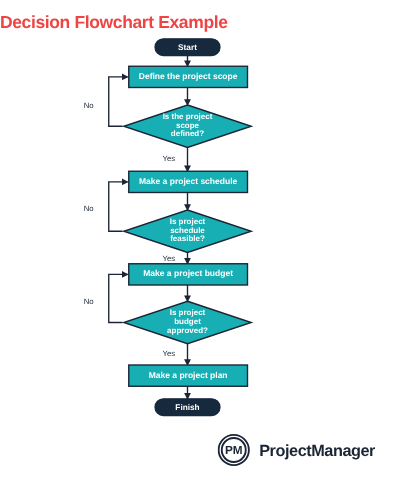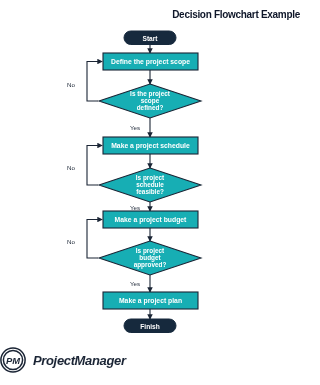--- a/index.html
+++ b/index.html
@@ -13,25 +13,25 @@
     font-family: "Liberation Sans", sans-serif;
     overflow: hidden;
     position: relative;
   }
 
   #page-title {
     position: absolute;
     left: 0;
     top: 9px;
     width: 300px;
-    text-align: right;
-    font-size: 10px;
+    text-align: left;
+    font-size: 14px;
     font-weight: bold;
     letter-spacing: -0.3px;
-    color: #0f172a;
+    color: #ef4444;
     font-family: "Liberation Sans", sans-serif;
   }
 
   #flow-canvas {
     position: absolute;
     left: 0;
     top: 0;
     width: 300px;
     height: 385px;
   }
@@ -66,23 +66,22 @@
   }
 
   
   #footer-logo {
     position: absolute;
     left: 0;
     top: 347px;
     width: 300px;
     display: flex;
     align-items: center;
-    justify-content: flex-start;
+    justify-content: flex-end;
     gap: 7px;
-    font-style: italic;
   }
   #logo-mark {
     width: 26px;
     height: 26px;
     position: relative;
   }
   #logo-wordmark {
     font-size: 13px;
     font-weight: bold;
     color: #1b2535;

